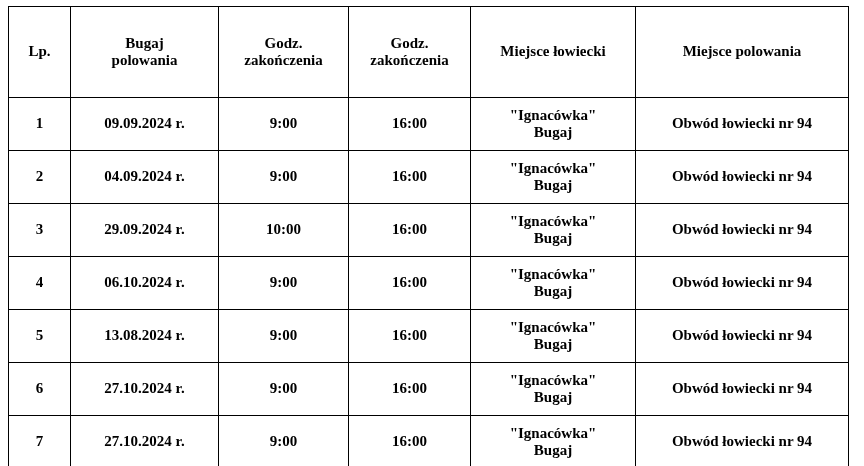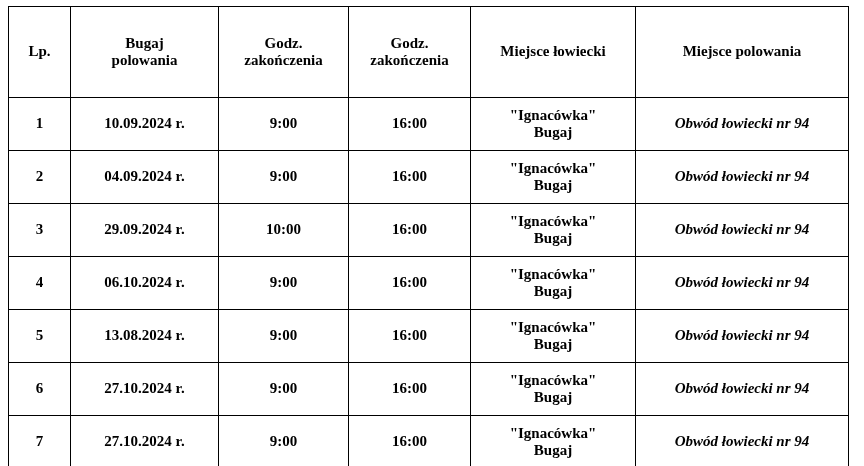--- a/index.html
+++ b/index.html
@@ -53,21 +53,20 @@
 
   .two-line span {
     display: block;
   }
   td.meet {
     font-size: 14.5px;
     line-height: 1.28;
   }
   td.place {
     font-size: 15px;
-    font-style: italic;
   }
   td.lp {
     font-size: 15px;
   }
 </style>
 </head>
 <body>
 
 <div class="page">
   <table class="hunt-table">
@@ -100,21 +99,21 @@
           <span>Miejsce łowiecki</span>
         </th>
         <th>
           <span>Miejsce polowania</span>
         </th>
       </tr>
     </thead>
     <tbody>
       <tr>
         <td class="lp">1</td>
-        <td>10.09.2024 r.</td>
+        <td>09.09.2024 r.</td>
         <td>9:00</td>
         <td>16:00</td>
         <td class="meet two-line">
           <span>"Ignacówka"</span>
           <span>Bugaj</span>
         </td>
         <td class="place">Obwód łowiecki nr 94</td>
       </tr>
       <tr>
         <td class="lp">2</td>

